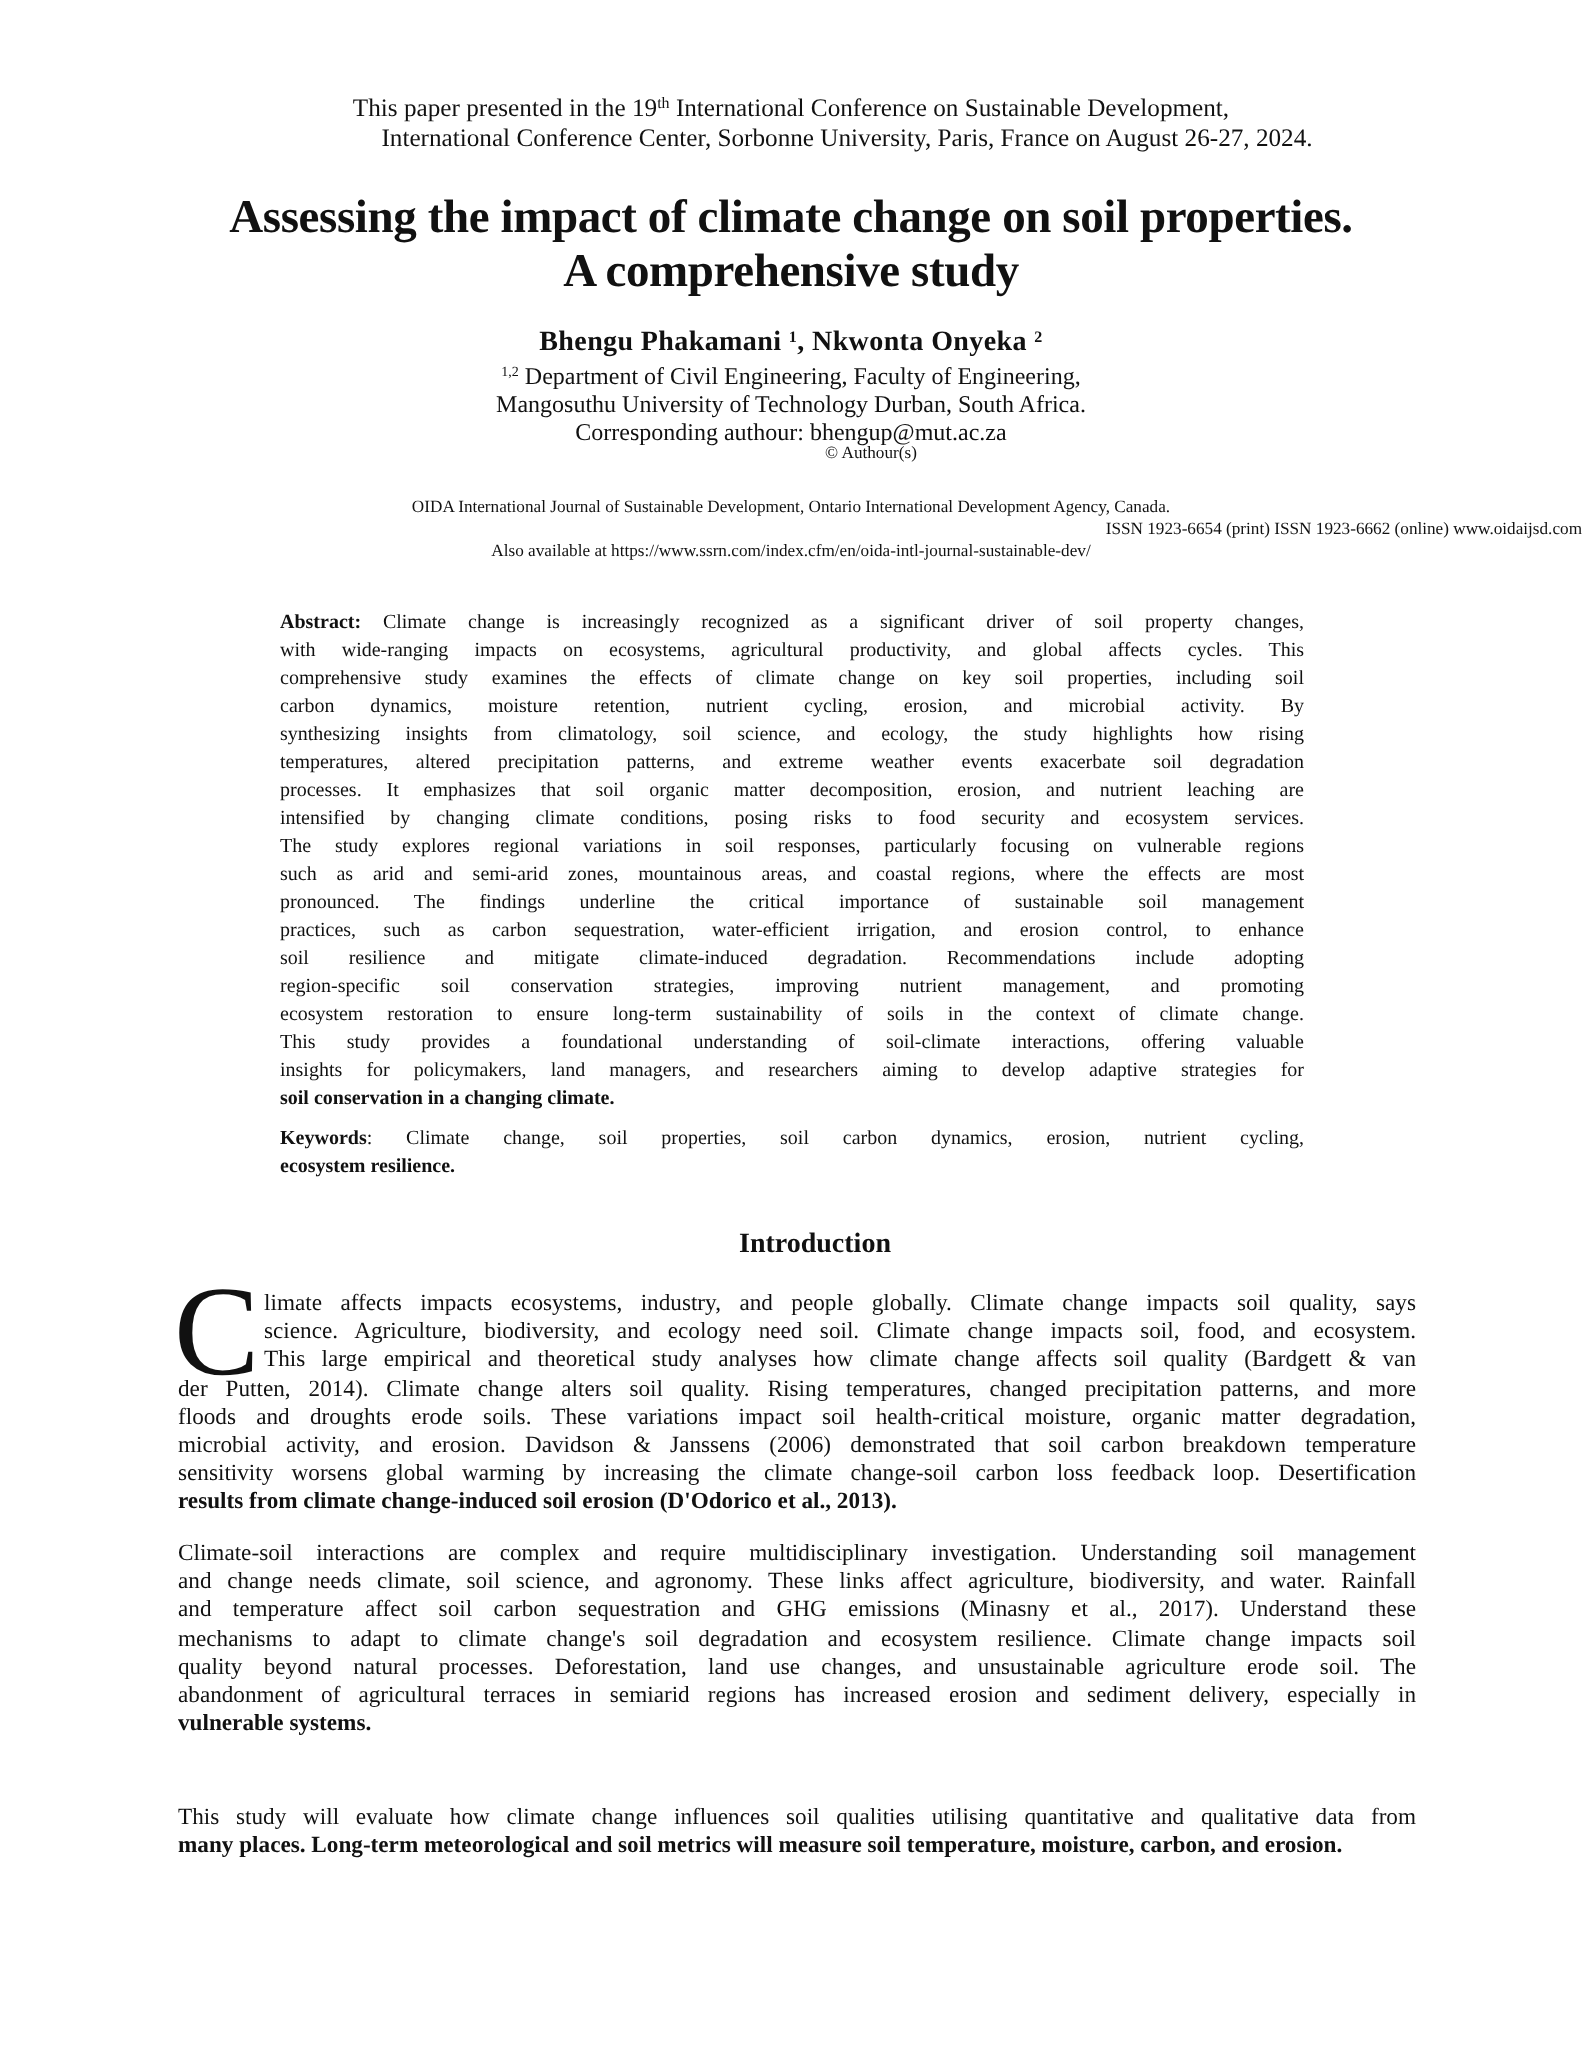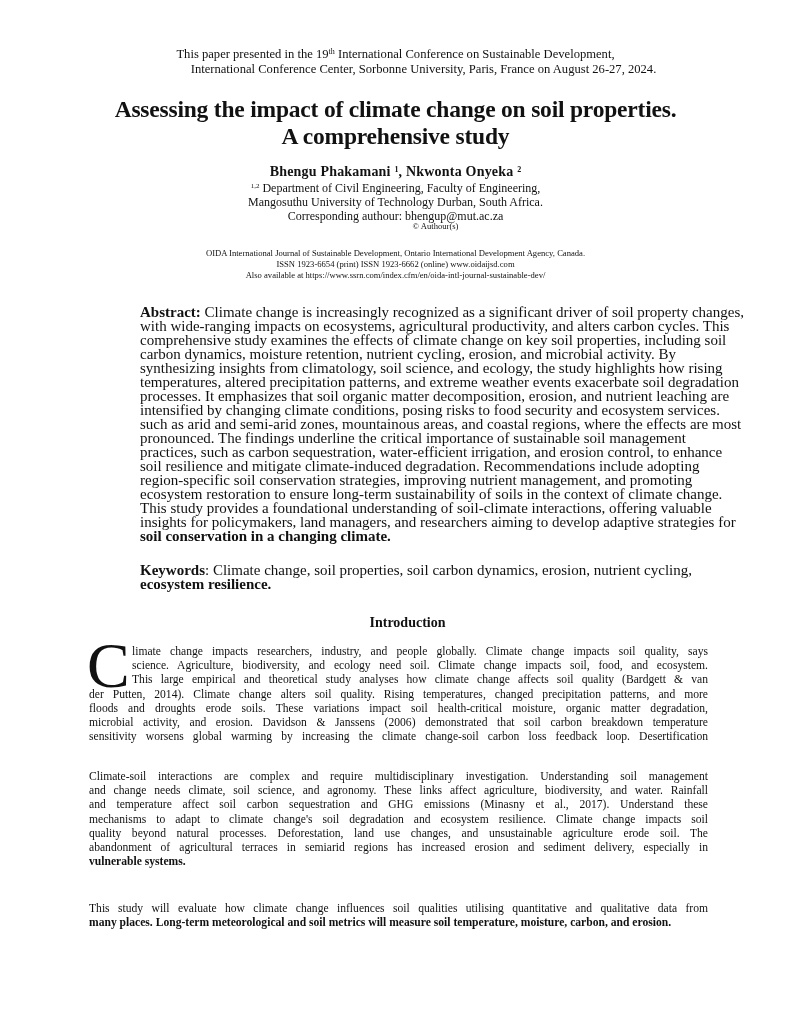--- a/index.html
+++ b/index.html
@@ -8,21 +8,21 @@
   .page { position: absolute; left: 0; top: 0; width: 791px; height: 1024px; background: #fff; }
   .center { position: absolute; left: 0; width: 791px; text-align: center; white-space: nowrap; }
   .conf { font-size: 12.6px; line-height: 15px; }
   .conf sup { font-size: 8px; vertical-align: 4px; line-height: 0; }
   .title { font-weight: bold; font-size: 23.5px; line-height: 27px; letter-spacing: -0.2px; }
   .authors { font-weight: bold; font-size: 14px; line-height: 16px; letter-spacing: 0.2px; }
   .authors sup { font-size: 8px; vertical-align: 4px; line-height: 0; }
   .affil { font-size: 12px; line-height: 14.5px; }
   .affil sup { font-size: 7px; vertical-align: 4px; line-height: 0; }
   .copy { font-size: 8.6px; line-height: 10.6px; }
-  .abs { position: absolute; left: 140px; width: 512px; font-size: 15px; line-height: 14px; }
+  .abs { position: absolute; left: 140px; width: 512px; font-size: 10px; line-height: 14px; }
   .jline { display: block; height: 14px; text-align: justify; text-align-last: justify; white-space: nowrap; overflow: visible; }
   .jline.last { text-align-last: left; font-weight: bold; }
   .b { font-weight: bold; }
   .intro-h { font-weight: bold; font-size: 14px; line-height: 15px; margin-left: 12px; }
   .body { position: absolute; left: 89px; width: 619px; font-size: 11.6px; line-height: 14.2px; }
   .body .jline { height: 14.2px; }
   .indent { padding-left: 43px; }
   .dropcap { position: absolute; left: 87px; top: 640px; font-size: 64px; line-height: 52px; height: 52px;
              font-family: "Liberation Serif", serif; color: #111; }
 </style>
@@ -37,32 +37,33 @@
   <div class="center title" style="top:96px;">Assessing the impact of climate change on soil properties.</div>
   <div class="center title" style="top:123px;">A comprehensive study</div>
 
   <div class="center authors" style="top:164px;"><span>Bhengu Phakamani</span>&nbsp;<sup>1</sup><span>, </span><span>Nkwonta Onyeka</span>&nbsp;<sup>2</sup></div>
   <div class="center affil" style="top:181px;"><sup>1,2</sup><span> Department of Civil Engineering, Faculty of Engineering,</span></div>
   <div class="center affil" style="top:195px;">Mangosuthu University of Technology Durban, South Africa.</div>
   <div class="center affil" style="top:209px;">Corresponding authour: bhengup@mut.ac.za</div>
 
   <div class="center copy" style="top:221px;padding-left:40px;">© Authour(s)</div>
   <div class="center copy" style="top:248px;">OIDA International Journal of Sustainable Development, Ontario International Development Agency, Canada.</div>
-  <div class="center copy" style="top:259px;">ISSN 1923-6654 (print) ISSN 1923-6662 (online) www.oidaijsd.com</div>
+  <div class="center copy" style="top:259px;text-align:right;">ISSN 1923-6654 (print) ISSN 1923-6662 (online) www.oidaijsd.com</div>
   <div class="center copy" style="top:270px;">Also available at https://www.ssrn.com/index.cfm/en/oida-intl-journal-sustainable-dev/</div>
 
   <div class="abs" style="top:305px;">
     <span class="jline"><span class="b">Abstract:</span><span> Climate change is increasingly recognized as a significant driver of soil property changes,</span></span>
-    <span class="jline">with wide-ranging impacts on ecosystems, agricultural productivity, and alters carbon cycles. This</span>
+    <span class="jline">with wide-ranging impacts on ecosystems, agricultural productivity, and global affects cycles. This</span>
     <span class="jline">comprehensive study examines the effects of climate change on key soil properties, including soil</span>
     <span class="jline">carbon dynamics, moisture retention, nutrient cycling, erosion, and microbial activity. By</span>
     <span class="jline">synthesizing insights from climatology, soil science, and ecology, the study highlights how rising</span>
     <span class="jline">temperatures, altered precipitation patterns, and extreme weather events exacerbate soil degradation</span>
     <span class="jline">processes. It emphasizes that soil organic matter decomposition, erosion, and nutrient leaching are</span>
     <span class="jline">intensified by changing climate conditions, posing risks to food security and ecosystem services.</span>
+    <span class="jline">The study explores regional variations in soil responses, particularly focusing on vulnerable regions</span>
     <span class="jline">such as arid and semi-arid zones, mountainous areas, and coastal regions, where the effects are most</span>
     <span class="jline">pronounced. The findings underline the critical importance of sustainable soil management</span>
     <span class="jline">practices, such as carbon sequestration, water-efficient irrigation, and erosion control, to enhance</span>
     <span class="jline">soil resilience and mitigate climate-induced degradation. Recommendations include adopting</span>
     <span class="jline">region-specific soil conservation strategies, improving nutrient management, and promoting</span>
     <span class="jline">ecosystem restoration to ensure long-term sustainability of soils in the context of climate change.</span>
     <span class="jline">This study provides a foundational understanding of soil-climate interactions, offering valuable</span>
     <span class="jline">insights for policymakers, land managers, and researchers aiming to develop adaptive strategies for</span>
     <span class="jline last">soil conservation in a changing climate.</span>
   </div>
@@ -70,27 +71,28 @@
   <div class="abs" style="top:563px;">
     <span class="jline"><span class="b">Keywords</span><span>: Climate change, soil properties, soil carbon dynamics, erosion, nutrient cycling,</span></span>
     <span class="jline last">ecosystem resilience.</span>
   </div>
 
   <div class="center intro-h" style="top:615px;">Introduction</div>
 
   <div class="dropcap">C</div>
 
   <div class="body" style="top:645px;">
-    <span class="jline indent">limate change impacts researchers, industry, and people globally. Climate change impacts soil quality, says</span>
+    <span class="jline indent">limate affects impacts ecosystems, industry, and people globally. Climate change impacts soil quality, says</span>
     <span class="jline indent">science. Agriculture, biodiversity, and ecology need soil. Climate change impacts soil, food, and ecosystem.</span>
     <span class="jline indent">This large empirical and theoretical study analyses how climate change affects soil quality (Bardgett &amp; van</span>
     <span class="jline">der Putten, 2014). Climate change alters soil quality. Rising temperatures, changed precipitation patterns, and more</span>
     <span class="jline">floods and droughts erode soils. These variations impact soil health-critical moisture, organic matter degradation,</span>
     <span class="jline">microbial activity, and erosion. Davidson &amp; Janssens (2006) demonstrated that soil carbon breakdown temperature</span>
     <span class="jline">sensitivity worsens global warming by increasing the climate change-soil carbon loss feedback loop. Desertification</span>
+    <span class="jline last">results from climate change-induced soil erosion (D'Odorico et al., 2013).</span>
   </div>
 
   <div class="body" style="top:770px;">
     <span class="jline">Climate-soil interactions are complex and require multidisciplinary investigation. Understanding soil management</span>
     <span class="jline">and change needs climate, soil science, and agronomy. These links affect agriculture, biodiversity, and water. Rainfall</span>
     <span class="jline">and temperature affect soil carbon sequestration and GHG emissions (Minasny et al., 2017). Understand these</span>
     <span class="jline">mechanisms to adapt to climate change's soil degradation and ecosystem resilience. Climate change impacts soil</span>
     <span class="jline">quality beyond natural processes. Deforestation, land use changes, and unsustainable agriculture erode soil. The</span>
     <span class="jline">abandonment of agricultural terraces in semiarid regions has increased erosion and sediment delivery, especially in</span>
     <span class="jline last">vulnerable systems.</span>

